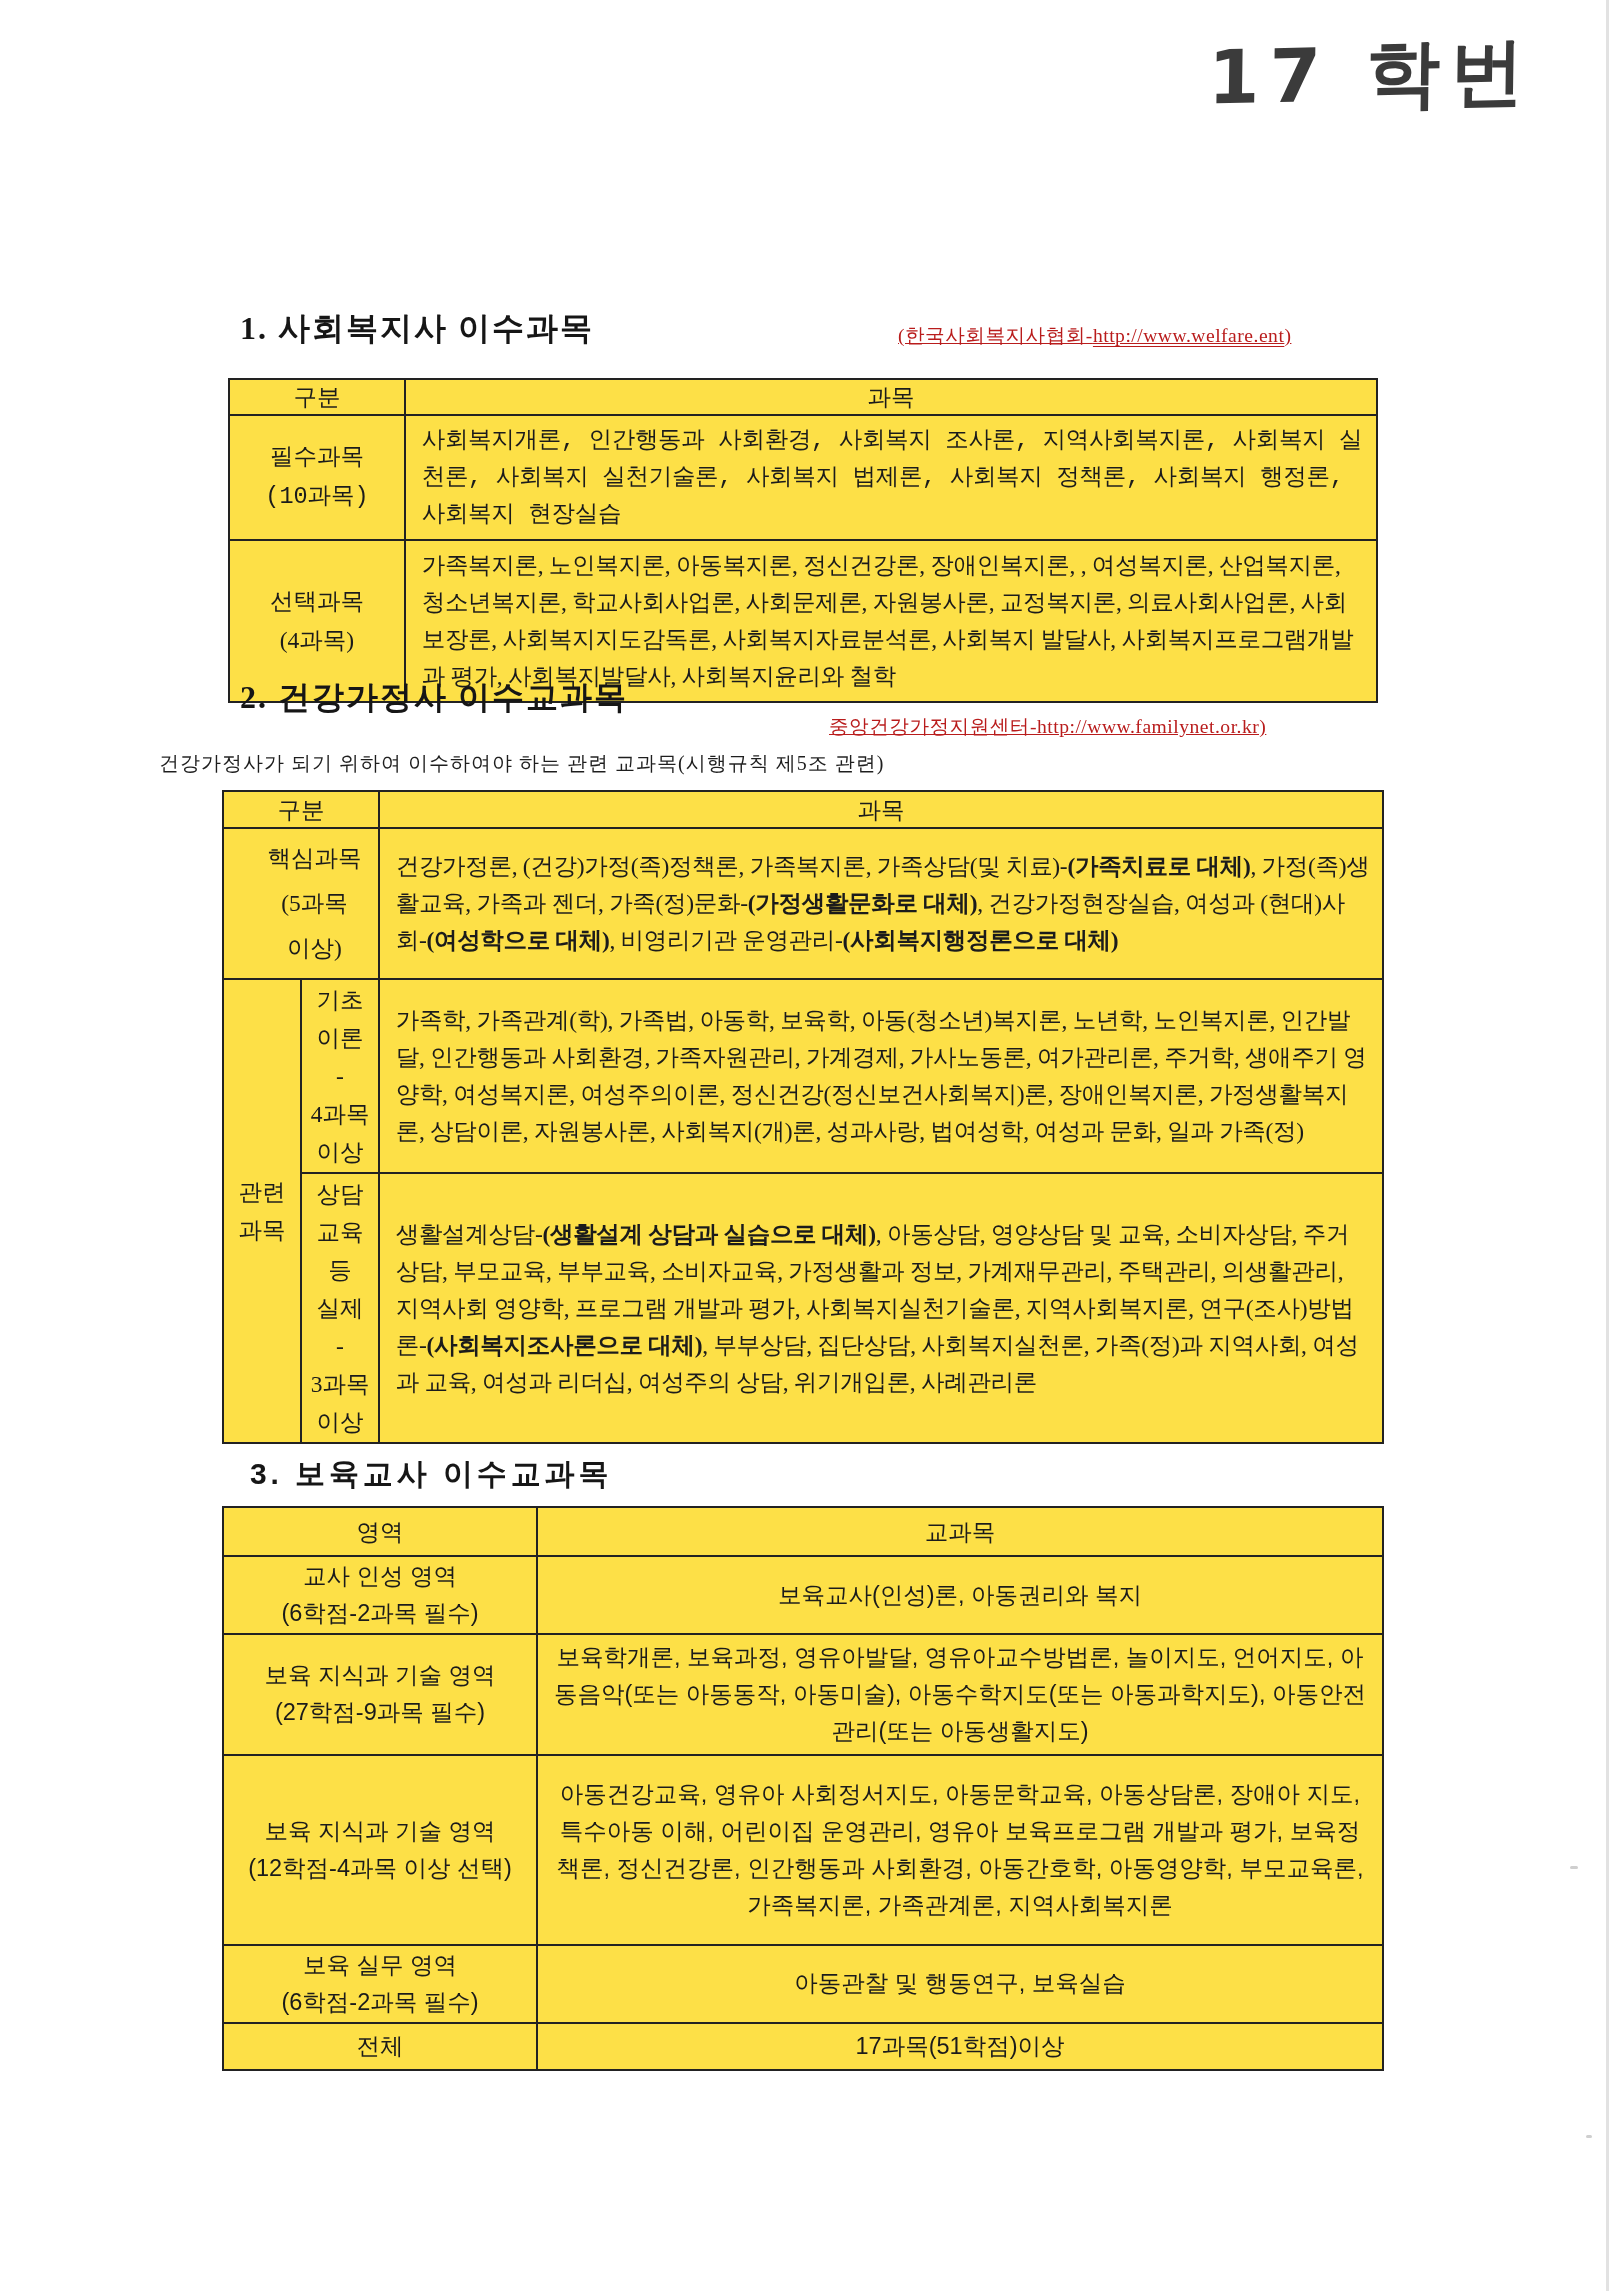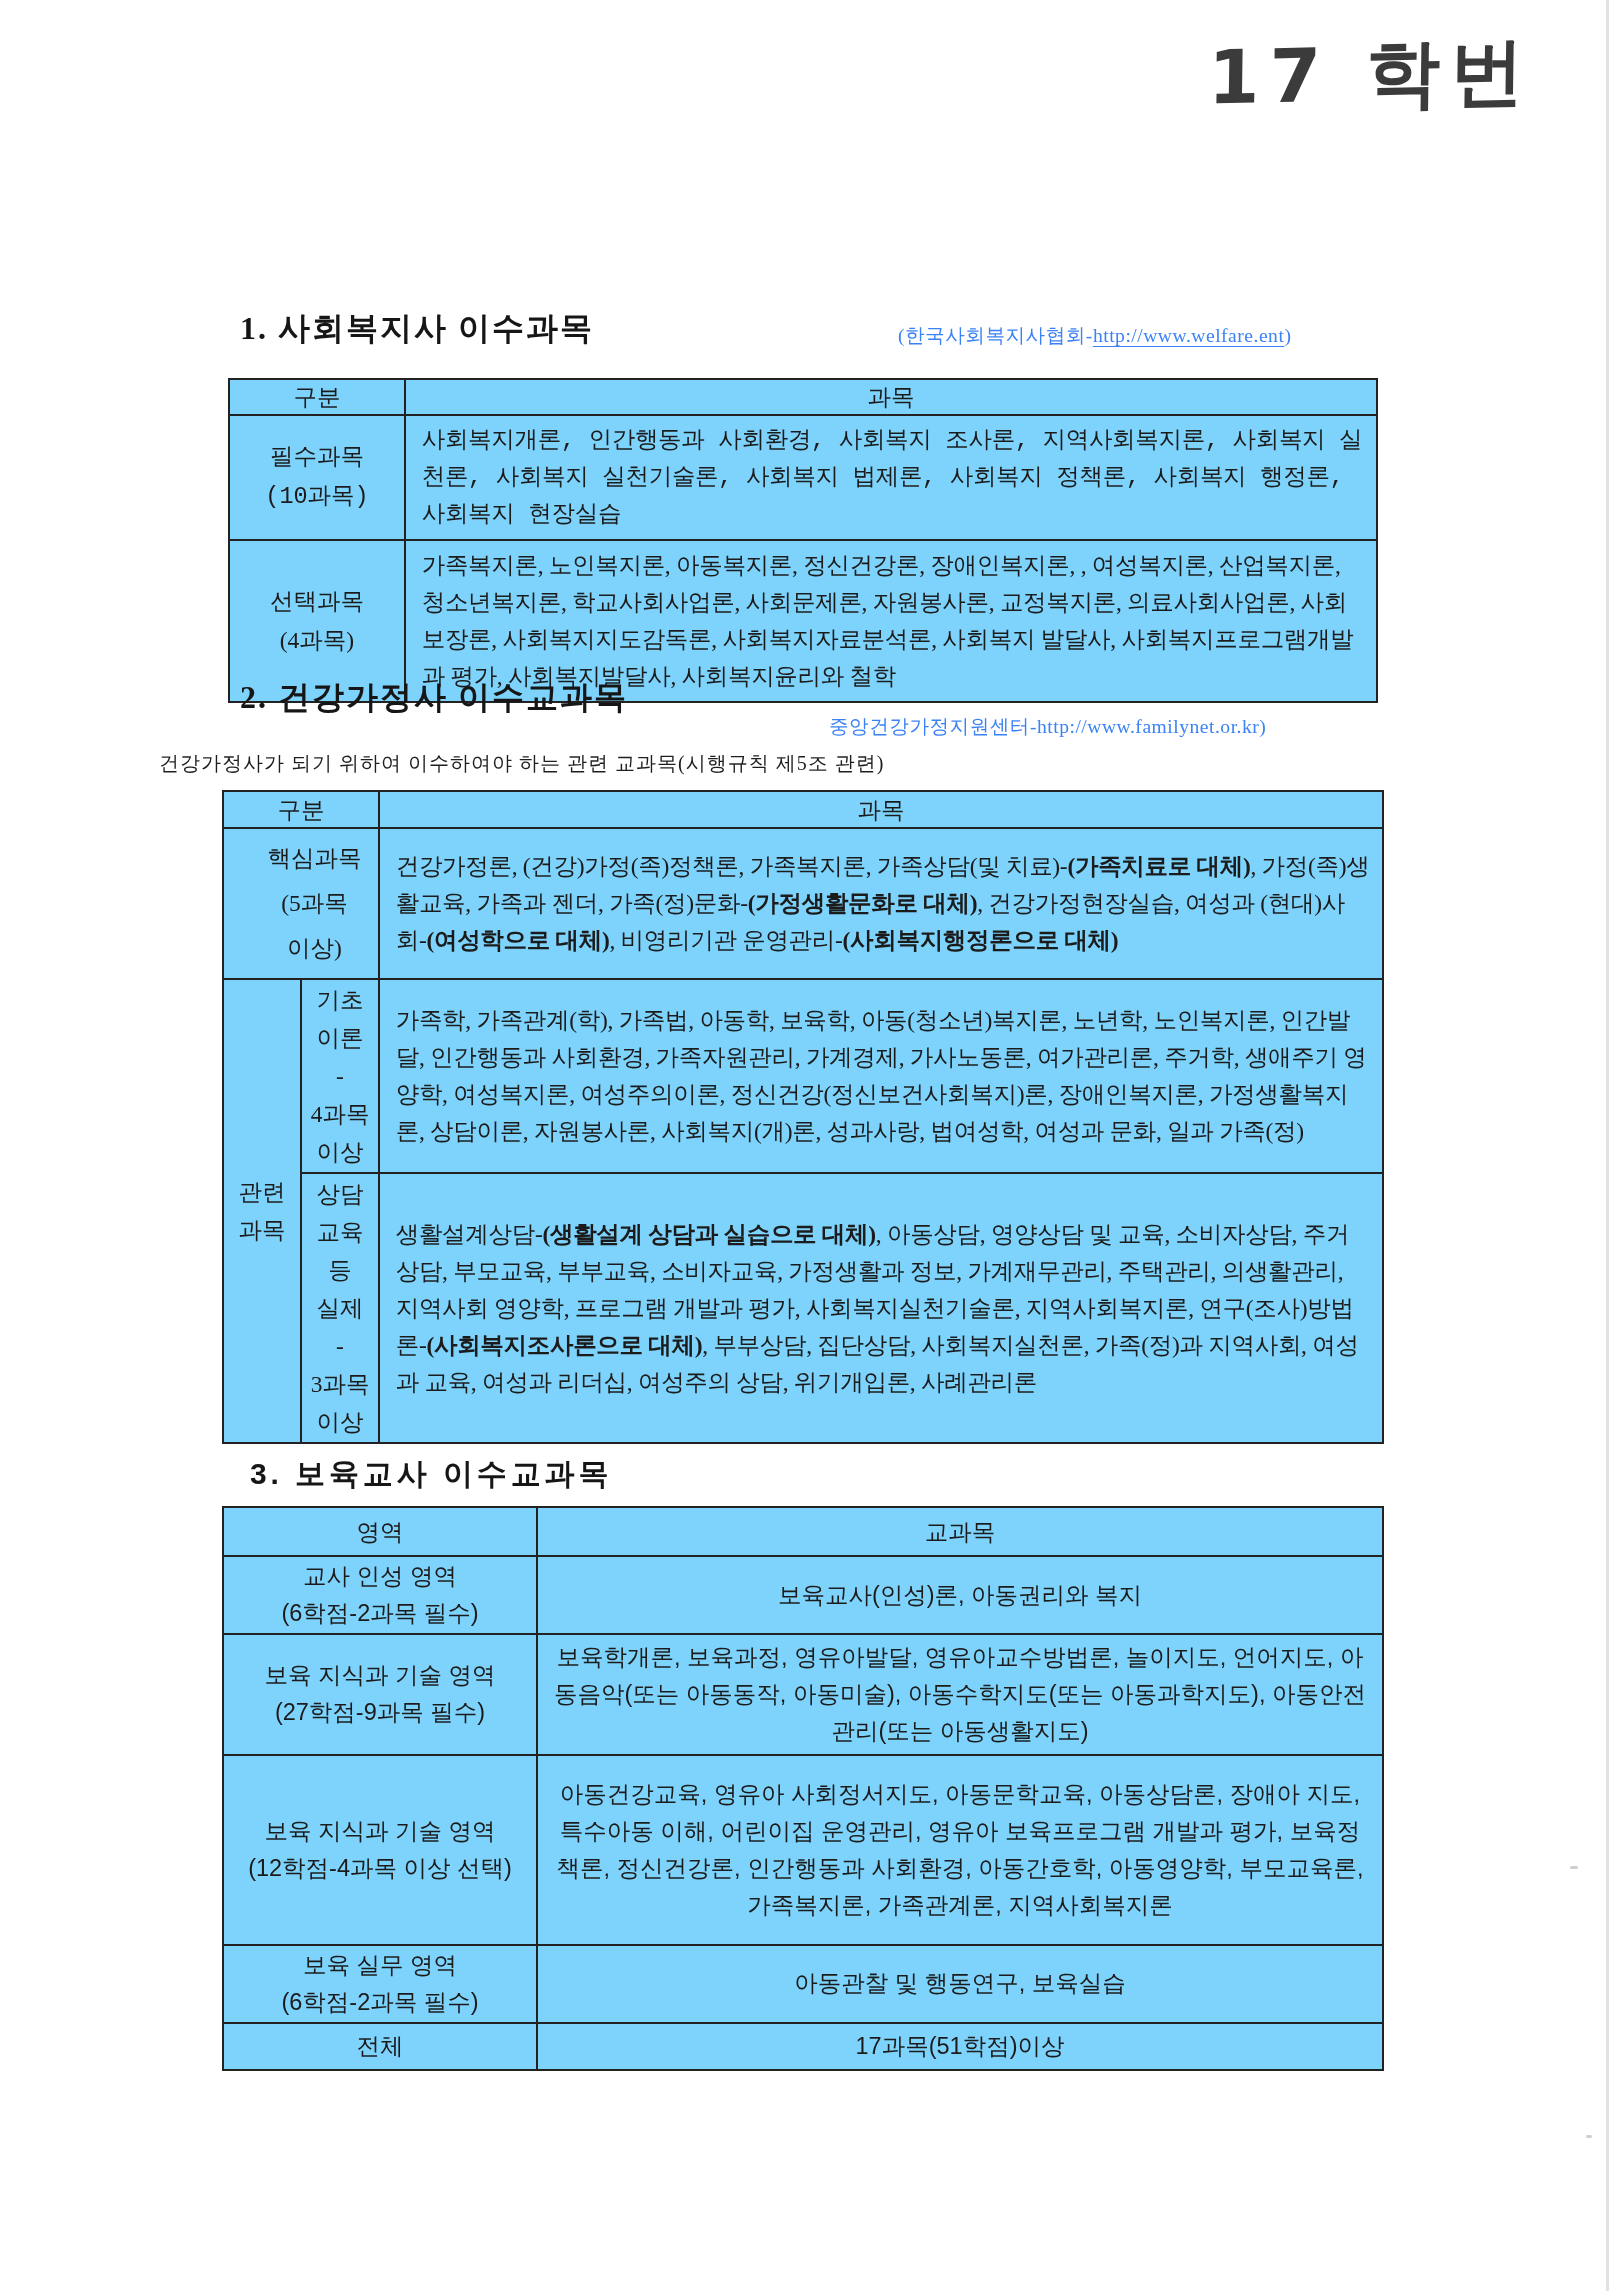--- a/index.html
+++ b/index.html
@@ -17,25 +17,25 @@
 
   .handwriting{
     position:absolute;left:1208px;top:25.5px;
     font-family:"DejaVu Sans",sans-serif;
     font-size:74px;font-weight:600;color:#3b3b3b;
     letter-spacing:9.8px;transform:rotate(-1.2deg) skewX(-2deg);
     white-space:nowrap;
   }
 
   .heading{position:absolute;font-weight:bold;font-size:32px;letter-spacing:2px;white-space:nowrap;color:#161616;}
-  .src{position:absolute;font-size:19.6px;letter-spacing:0.5px;white-space:nowrap;color:#3b82f6;}
+  .src{position:absolute;font-size:19.6px;letter-spacing:0.5px;white-space:nowrap;color:#b91c1c;text-decoration:underline;}
   .src .url{text-decoration:underline;text-underline-offset:3.9px;}
   .subtitle{position:absolute;font-size:20px;letter-spacing:1px;white-space:nowrap;color:#1e1e1e;}
 
-  table{border-collapse:collapse;table-layout:fixed;position:absolute;background:#7dd3fc;}
+  table{border-collapse:collapse;table-layout:fixed;position:absolute;background:#fde047;}
   table{border:2.9px solid #161616;}
   th,td{border:2px solid #222;vertical-align:middle;font-weight:normal;color:#1b1b1b;}
 
   
   .tbl-serif{font-size:23.5px;}
   .tbl-serif th{font-size:23.5px;text-align:center;}
   .tbl-serif .label{white-space:pre-line;text-align:center;line-height:39px;}
   .tbl-serif .content{padding:5.9px 11.8px 5.9px 15.7px;line-height:37px;text-align:left;letter-spacing:-0.3px;}
 
   

